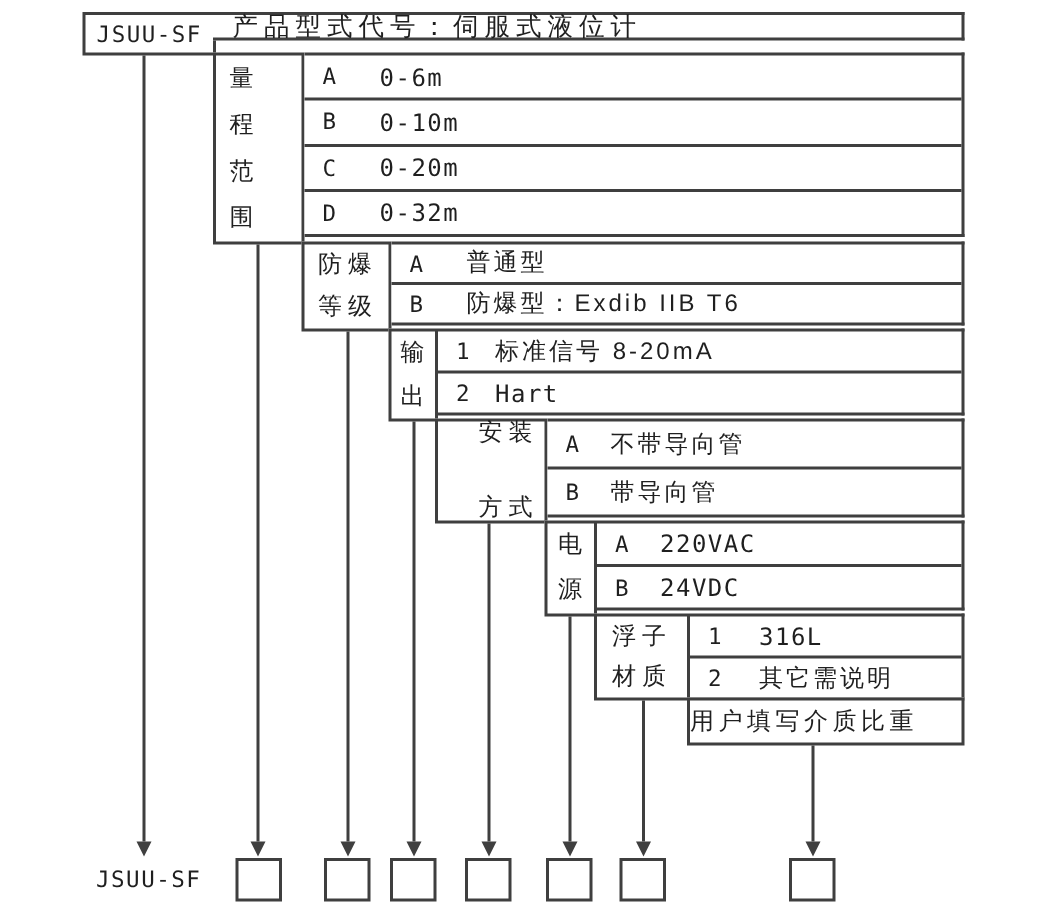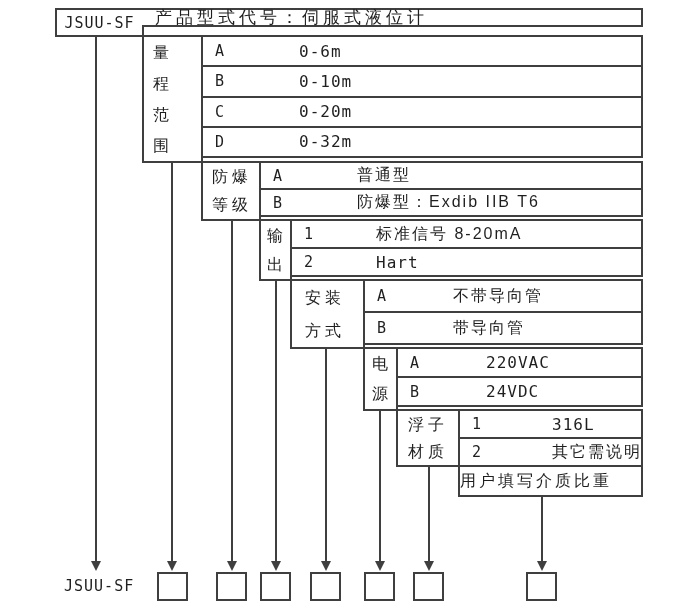--- a/index.html
+++ b/index.html
@@ -15,21 +15,21 @@
     overflow:hidden;
   }
   .cell{position:absolute;border:2px solid var(--line);background:var(--background);}
   .cell.no-left{border-left:none;}
   .label-cell{display:flex;flex-direction:column;justify-content:space-around;
     align-items:flex-start;padding-left:9px;font-size:16px;letter-spacing:4px;line-height:1;}
   .rows-cell{display:flex;flex-direction:column;padding:0;}
   .row{flex:1;display:flex;align-items:center;}
   .row + .row{border-top:2px solid var(--line);}
   .code{margin-left:12px;width:38px;font-size:15px;flex:none;}
-  .desc{font-size:16px;letter-spacing:2px;white-space:nowrap;margin-left:46px;}
+  .desc{font-size:16px;letter-spacing:2px;white-space:nowrap;}
   .mono{font-family:"DejaVu Sans Mono",monospace;letter-spacing:1px;}
   .model-box{display:flex;align-items:center;justify-content:center;
     font-size:15px;}
   .title-box{display:flex;align-items:center;padding-left:13px;
     font-size:17px;letter-spacing:4px;}
   .note-box{display:flex;align-items:center;padding-left:0;
     font-size:16px;letter-spacing:3px;}
   .vline{position:absolute;width:2px;background:var(--line);}
   .vline::after{content:"";position:absolute;left:-4px;bottom:-10px;
     border:5px solid transparent;border-bottom:none;border-top:10px solid var(--line);}
@@ -93,21 +93,21 @@
     <div class="row">
       <span class="code mono" style="width:26px;">1</span>
       <span class="desc">标准信号 8-20mA</span>
     </div>
     <div class="row">
       <span class="code mono" style="width:26px;">2</span>
       <span class="desc mono">Hart</span>
     </div>
   </div>
 
-  <div class="cell label-cell" style="left:290px;top:279px;width:75px;height:70px;padding-left:13px;">
+  <div class="cell label-cell" style="left:290px;top:279px;width:75px;height:70px;padding-left:27px;justify-content:space-between;">
     <span>安装</span>
     <span>方式</span>
   </div>
   <div class="cell no-left rows-cell" style="left:365px;top:279px;width:278px;height:66px;">
     <div class="row">
       <span class="code mono" style="width:30px;">A</span>
       <span class="desc">不带导向管</span>
     </div>
     <div class="row">
       <span class="code mono" style="width:30px;">B</span>

